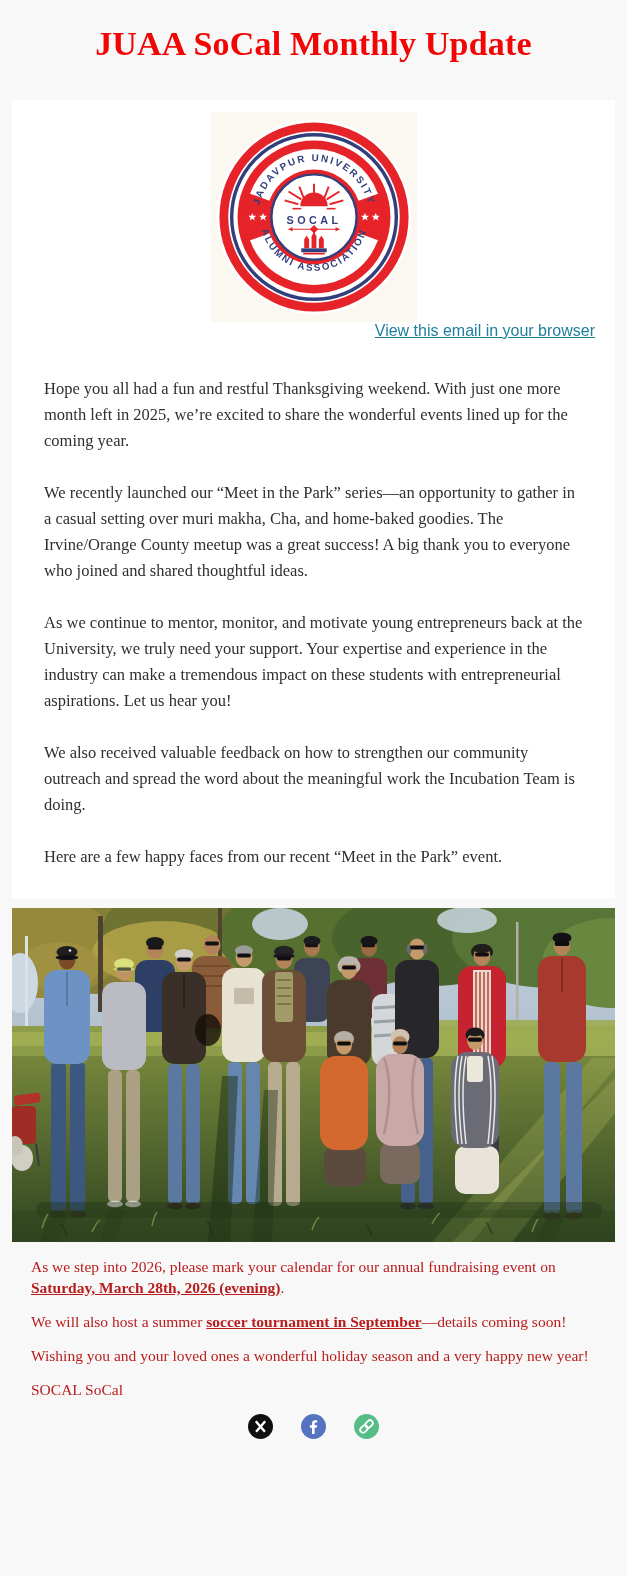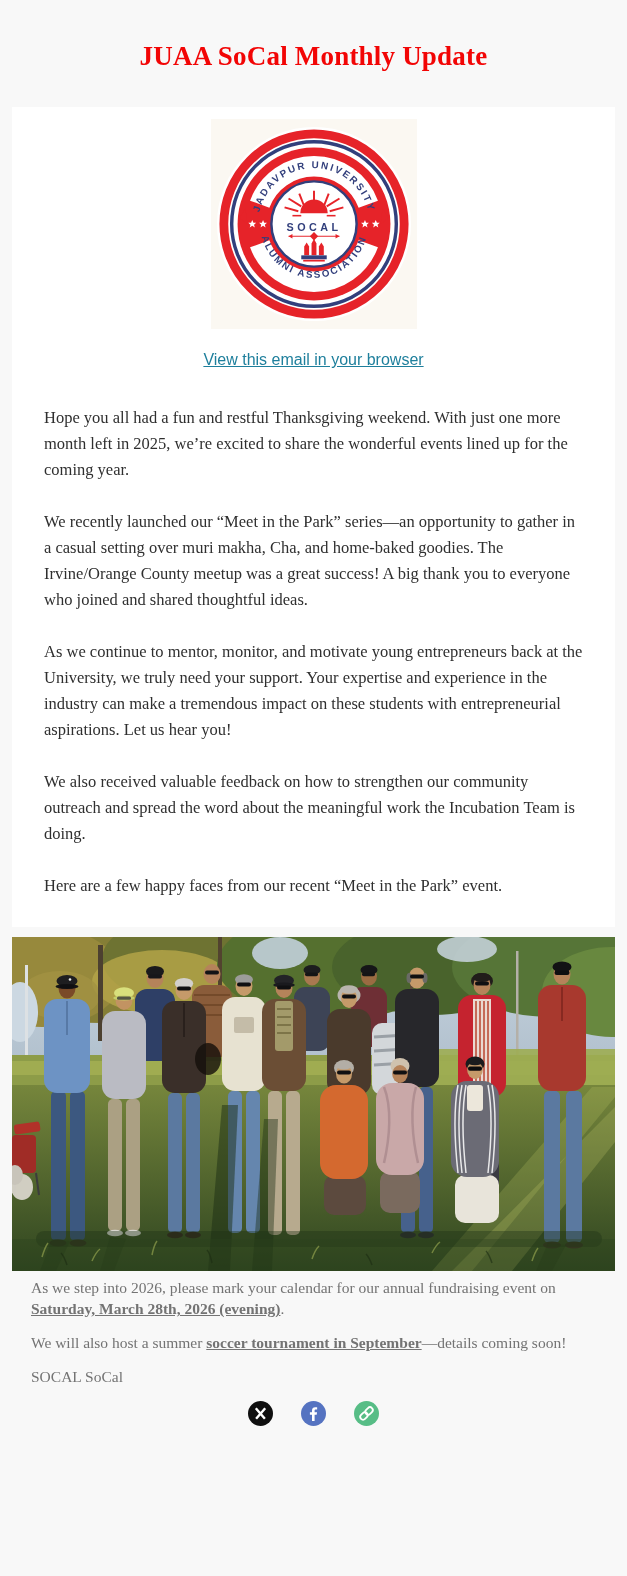--- a/index.html
+++ b/index.html
@@ -2,44 +2,44 @@
 <html><head>
 <meta charset="utf-8">
 <style>
   html,body{margin:0;padding:0;}
   body{
     width:627px;height:1576px;overflow:hidden;
     background:#f8f8f8;
     font-family:"Liberation Serif","DejaVu Serif",serif;
   }
   .page-title{
-    margin:0;padding:40px 0 0;
+    margin:0;padding:24px 0 0;
     text-align:center;
     font-family:"Liberation Serif","DejaVu Serif",serif;
-    font-weight:bold;font-size:27px;line-height:1.2;
+    font-weight:bold;font-size:34px;line-height:1.2;
     color:#f20505;letter-spacing:.2px;
   }
   .card{
     margin:35px 12px 0;background:#ffffff;
     padding:12px 20px 28px;box-sizing:border-box;
   }
   .logo-box{
     width:206px;height:210px;margin:0 auto;background:#fbf8f2;
     display:flex;align-items:center;justify-content:center;
   }
-  .view-link-row{text-align:center;margin-top:22px;}
+  .view-link-row{text-align:right;}
   .view-link{
     font-family:"Liberation Sans","DejaVu Sans",sans-serif;
     font-size:16px;color:#1e7f9c;text-decoration:underline;cursor:pointer;
   }
   .copy{margin-top:36px;font-size:16.5px;line-height:26px;color:#2f2f2f;}
   .copy p{margin:0 12px 26px;}
   .copy p:last-child{margin-bottom:0;}
   .photo-wrap{margin:10px 12px 0;height:334px;line-height:0;}
-  .events{padding:6px 31px 0;font-size:15.5px;line-height:21px;color:#737373;}
+  .events{padding:14px 31px 0;font-size:15.5px;line-height:21px;color:#b91c1c;}
   .events p{margin:0 0 13px;}
   .events strong u{text-decoration:underline;margin-top:25px;}
   .signature{margin-top:2px;}
   .social-row{
     margin-top:14px;display:flex;justify-content:center;gap:28px;
   }
   .social-btn{
     width:25px;height:25px;border-radius:50%;
     display:flex;align-items:center;justify-content:center;
     cursor:pointer;border:none;padding:0;
@@ -371,20 +371,21 @@
         <path d="M360,328 q-3,-8 -6,-11"></path>
         <path d="M480,326 q-3,-9 -6,-12"></path>
     </g>
   </svg>
 </div>
 
 <div class="events">
   <p><span>As we step into 2026, please mark your calendar for our annual fundraising event on</span><br>
     <strong><u><span>Saturday, March 28th, 2026 (evening)</span></u></strong><span>.</span></p>
   <p><span>We will also host a summer </span><strong><u><span>soccer tournament in September</span></u></strong><span>—details coming soon!</span></p>
+  <p>Wishing you and your loved ones a wonderful holiday season and a very happy new year!</p>
   <p class="signature">SOCAL SoCal</p>
 </div>
 
 <div class="social-row">
   <a class="social-btn x" aria-label="X">
     <svg width="25" height="25" viewBox="0 0 25 25">
       <path d="M7.8 7.2 L16.9 17.8 M17.2 7.2 L8.1 17.8" stroke="#ffffff" stroke-width="2.4" fill="none"></path>
     </svg>
   </a>
   <a class="social-btn fb" aria-label="Facebook">

